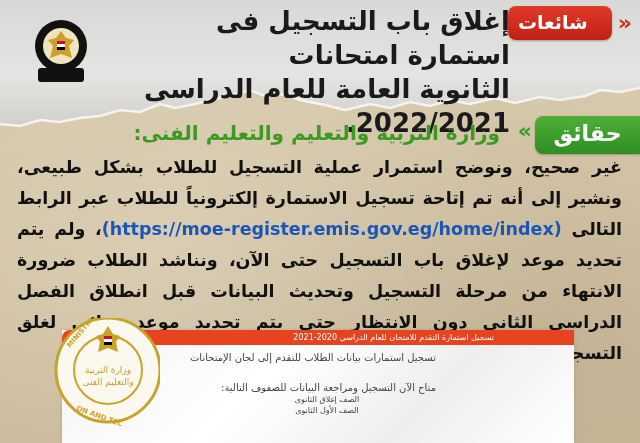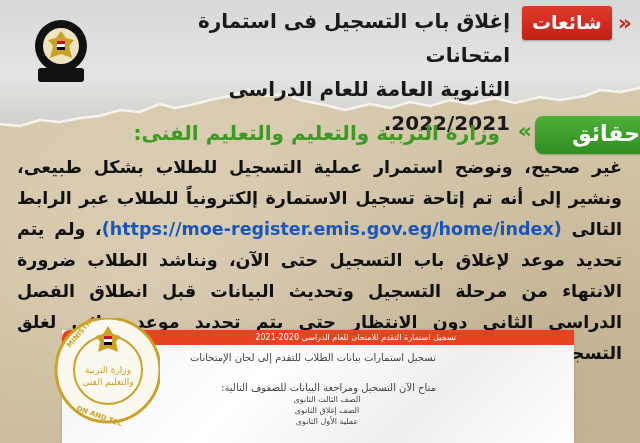--- a/index.html
+++ b/index.html
@@ -25,47 +25,47 @@
 
   
   .rumor-row {
     position: absolute; top: 6px; right: 6px;
     display: flex; flex-direction: row-reverse; align-items: flex-start;
     direction: rtl;
   }
   .rumor-badge {
     background: linear-gradient(180deg, #e03a2a 0%, #c21f14 100%);
     color: #fff; font-weight: bold; font-size: 19px;
-    padding: 3px 10px 5px 10px; border-radius: 3px;
+    padding: 3px 24px 5px 10px; border-radius: 8px;
     height: 34px; line-height: 26px;
     box-shadow: 0 1px 2px rgba(0,0,0,0.3);
   }
   .rumor-chevron {
     color: #d0281b; font-size: 22px; font-weight: bold;
     margin: 4px 6px 0 6px; letter-spacing: -4px;
   }
   .rumor-title {
     position: absolute; top: 4px; right: 130px; width: 380px;
     direction: rtl; text-align: right;
     font-family: "DejaVu Sans", sans-serif; font-weight: bold;
-    font-size: 20px; line-height: 34px; color: #1a1a1a;
+    font-size: 26px; line-height: 34px; color: #1a1a1a;
   }
 
   
   .gov-logo {
     position: absolute; left: 26px; top: 16px; width: 70px; height: 70px;
   }
 
   
   .fact-badge {
     position: absolute; top: 116px; right: 0; width: 105px; height: 38px;
     background: linear-gradient(180deg, #4fb038 0%, #2f8d22 100%);
     border-radius: 8px 0 0 8px;
     color: #fff; font-weight: bold; font-size: 22px;
-    text-align: right; line-height: 36px; direction: rtl;
+    text-align: center; line-height: 36px; direction: rtl;
     box-shadow: 0 1px 2px rgba(0,0,0,0.25);
   }
   .fact-chevron {
     position: absolute; top: 118px; right: 112px;
     color: #35991f; font-size: 22px; font-weight: bold; letter-spacing: -4px;
   }
   .fact-source {
     position: absolute; top: 116px; right: 140px;
     direction: rtl; color: #3a9a22; font-weight: bold; font-size: 20px;
     line-height: 34px;
@@ -83,21 +83,21 @@
   
   .site-shot {
     position: absolute; left: 62px; top: 330px; width: 512px; height: 113px;
     background: linear-gradient(135deg, #f3f3f3 0%, #ffffff 40%, #eeeeee 70%, #ffffff 100%);
     box-shadow: 0 0 3px rgba(0,0,0,0.15);
   }
   .site-header {
     position: absolute; left: 0; top: 0; width: 512px; height: 15px;
     background: #e8431f; border-radius: 8px 0 0 0;
     color: #fff; font-size: 8px; line-height: 15px;
-    direction: rtl; padding-right: 118px;
+    direction: rtl; padding-right: 80px;
   }
   .site-line {
     position: absolute; direction: rtl; color: #444; font-size: 10px;
   }
   .site-list {
     position: absolute; left: 170px; top: 46px; width: 190px;
     text-align: center; direction: rtl; color: #444; font-size: 8px; line-height: 11px;
   }
   .moe-seal {
     position: absolute; left: 40px; top: 318px; width: 120px; height: 125px;
@@ -146,23 +146,22 @@
 <div class="fact-badge">حقائق</div>
 <div class="fact-chevron">«</div>
 <div class="fact-source">وزارة التربية والتعليم والتعليم الفنى:</div>
 <div class="fact-body"><span>غير صحيح، ونوضح استمرار عملية التسجيل للطلاب بشكل طبيعى، ونشير إلى أنه تم إتاحة تسجيل الاستمارة إلكترونياً للطلاب عبر الرابط التالى </span><span class="fact-link">(https://moe-register.emis.gov.eg/home/index)</span><span>، ولم يتم تحديد موعد لإغلاق باب التسجيل حتى الآن، ونناشد الطلاب ضرورة الانتهاء من مرحلة التسجيل وتحديث البيانات قبل انطلاق الفصل الدراسى الثانى دون الانتظار حتى يتم تحديد موعد نهائى لغلق التسجيل.</span></div>
 
 <div class="site-shot">
   <div class="site-header">تسجيل استمارة التقدم للامتحان للعام الدراسي 2020-2021</div>
   <div class="site-line" style="right:138px; top:22px;">تسجيل استمارات بيانات الطلاب للتقدم إلى لجان الإمتحانات</div>
   <div class="site-line" style="right:138px; top:52px;margin-left:41px;">متاح الآن التسجيل ومراجعة البيانات للصفوف التالية:</div>
   <div class="site-list" style="top:64px;">
-    <div>الصف الثالث الثانوى</div>
     <div>الصف إغلاق الثانوى</div>
-    <div>عملية الأول الثانوى</div>
+    <div>الصف الأول الثانوى</div>
   </div>
 </div>
 
 <div class="moe-seal">
   <svg width="120" height="125" viewBox="0 0 120 125">
     <circle cx="68" cy="52" r="52" fill="#fbf8ef" stroke="#c9a227" stroke-width="3"></circle>
     <circle cx="68" cy="52" r="34" fill="none" stroke="#c9a227" stroke-width="2"></circle>
     <path d="M68,8 L63,16 L56,18 L60,24 L58,34 L68,30 L78,34 L76,24 L80,18 L73,16 Z" fill="#c9a227"></path>
     <rect x="64" y="18" width="8" height="3" fill="#c8102e"></rect>
     <rect x="64" y="21" width="8" height="3" fill="#fff"></rect>

